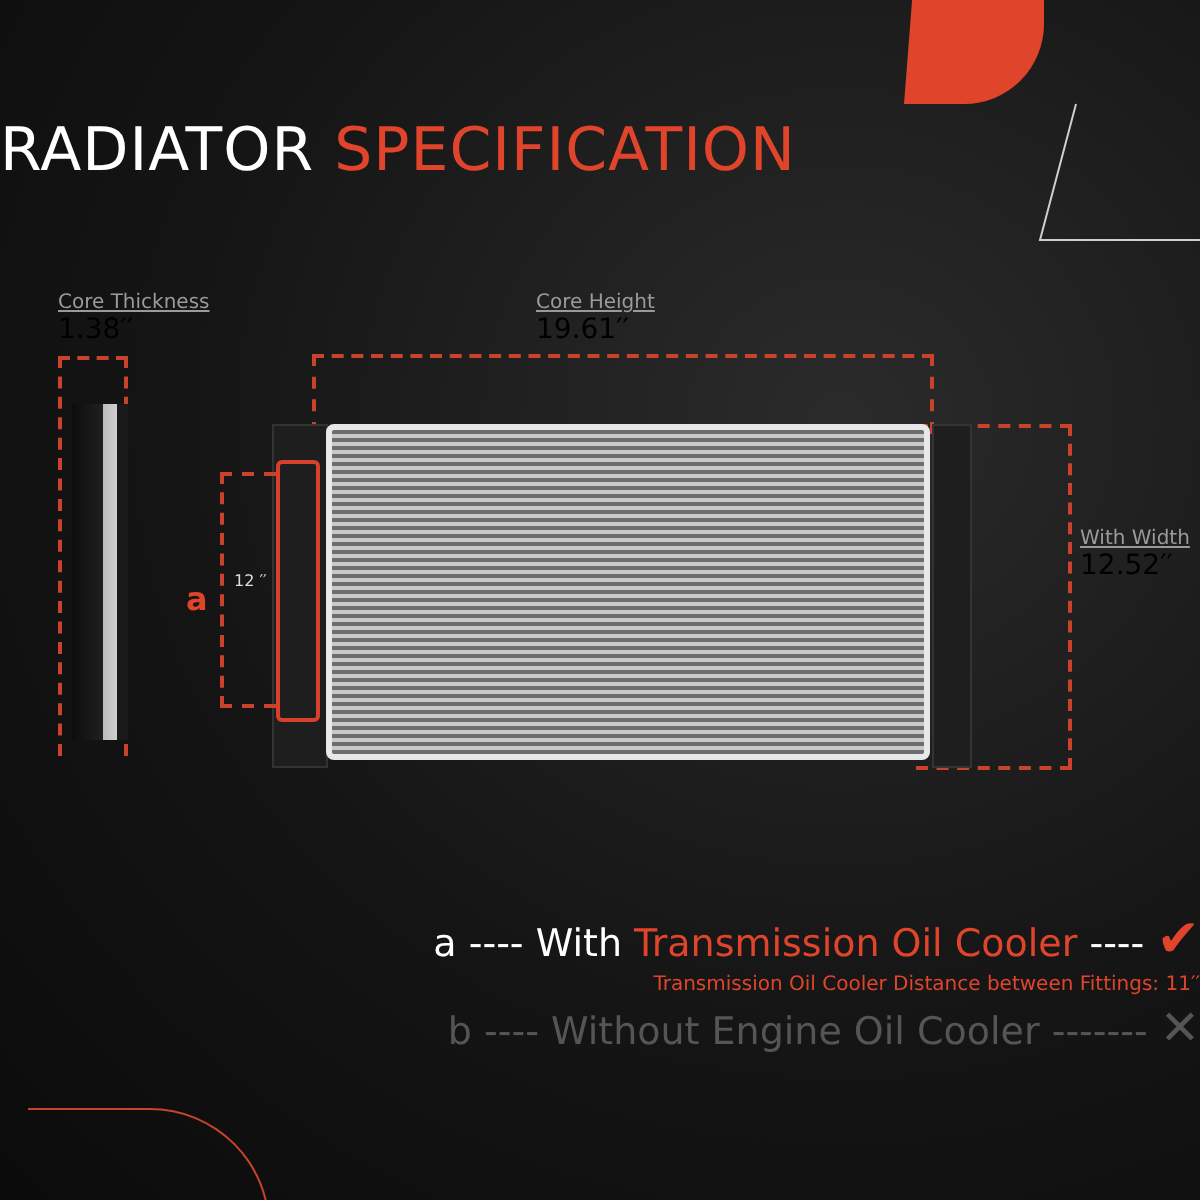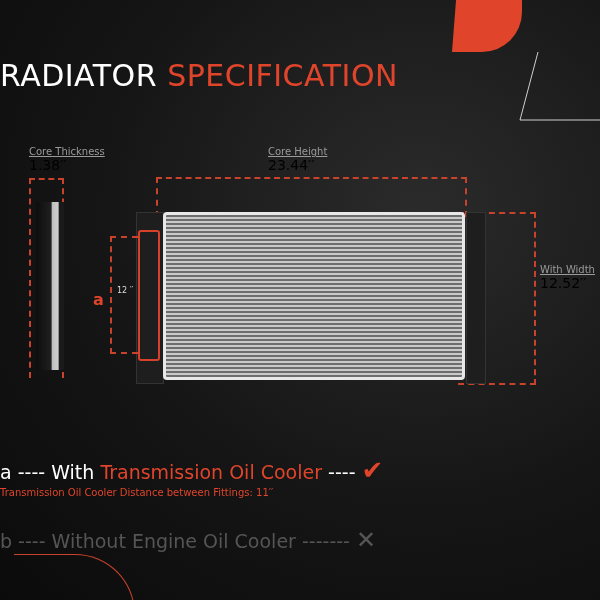--- a/index.html
+++ b/index.html
@@ -28,25 +28,25 @@
     background:
       repeating-linear-gradient(0deg, #6d6d6d 0px, #6d6d6d 2px, #c9c9c9 2px, #c9c9c9 4px);
     border:3px solid #e8e8e8; border-radius:4px; box-sizing:border-box;
   }
   .tank { background:#1e1e1e; border:1px solid #333; }
   .side-rad {
     left:36px; top:202px; width:28px; height:168px;
     background: linear-gradient(90deg,#0d0d0d 0%,#202020 55%, #bdbdbd 56%, #cfcfcf 80%, #1a1a1a 81%);
   }
   .oil-box { border:2px solid #d7402a; border-radius:3px; box-sizing:border-box; }
-  .opt { left:0; right:0; text-align:left; }
+  .opt { left:0; right:0; text-align:right; }
   .opt-a { top:455px; font-size:19px; color:#ffffff; }
   .opt-a .r { color:#e0452b; }
   .opt-sub { top:487px; font-size:10px; color:#e0452b; }
-  .opt-b { top:526px; font-size:19px; color:#555555; }
+  .opt-b { top:500px; font-size:19px; color:#555555; }
   .check { color:#e0452b; font-size:26px; font-weight:bold; }
   .cross { color:#555555; font-size:24px; }
   .arc {
     left:14px; top:554px; width:120px; height:80px;
     border:1px solid #c9432c; border-bottom:none; border-left:none;
     border-radius:0 60px 0 0;
   }
 </style>
 </head>
 <body>
@@ -63,21 +63,21 @@
 
 <div class="abs" style="left:29px;top:146px">
   <div class="label-sm">Core Thickness</div>
   <div class="label-val">1.38′′</div>
 </div>
 <div class="abs dash-box" style="left:29px;top:178px;width:35px;height:200px;border-bottom:none"></div>
 <div class="abs side-rad"></div>
 
 <div class="abs" style="left:268px;top:146px">
   <div class="label-sm">Core Height</div>
-  <div class="label-val">23.44′′</div>
+  <div class="label-val">19.61′′</div>
 </div>
 <div class="abs dash-box" style="left:156px;top:177px;width:311px;height:40px;border-bottom:none"></div>
 
 <div class="abs" style="left:540px;top:264px">
   <div class="label-sm">With Width</div>
   <div class="label-val">12.52′′</div>
 </div>
 <div class="abs dash-box" style="left:458px;top:212px;width:78px;height:173px;border-left:none"></div>
 
 <div class="abs tank" style="left:136px;top:212px;width:26px;height:170px"></div>

